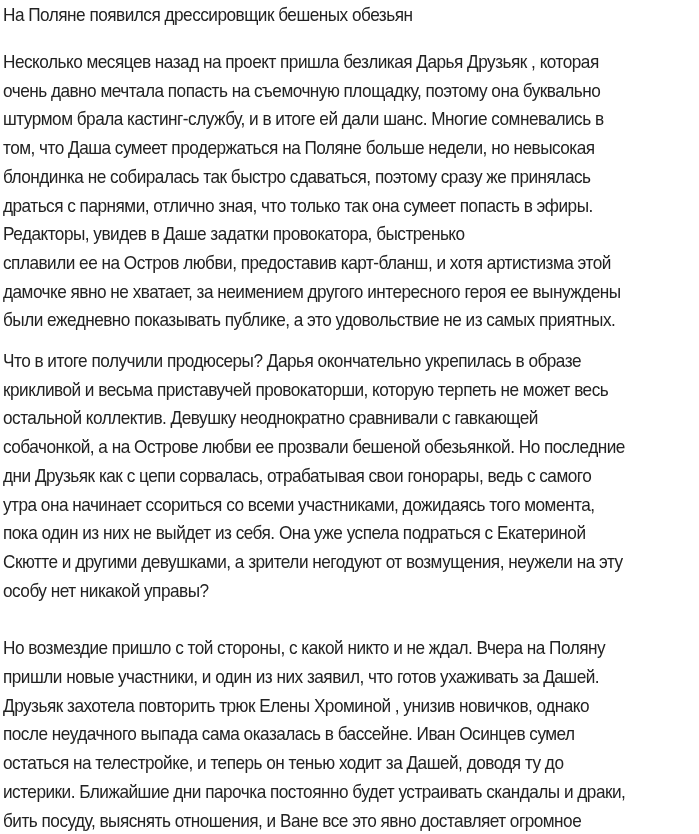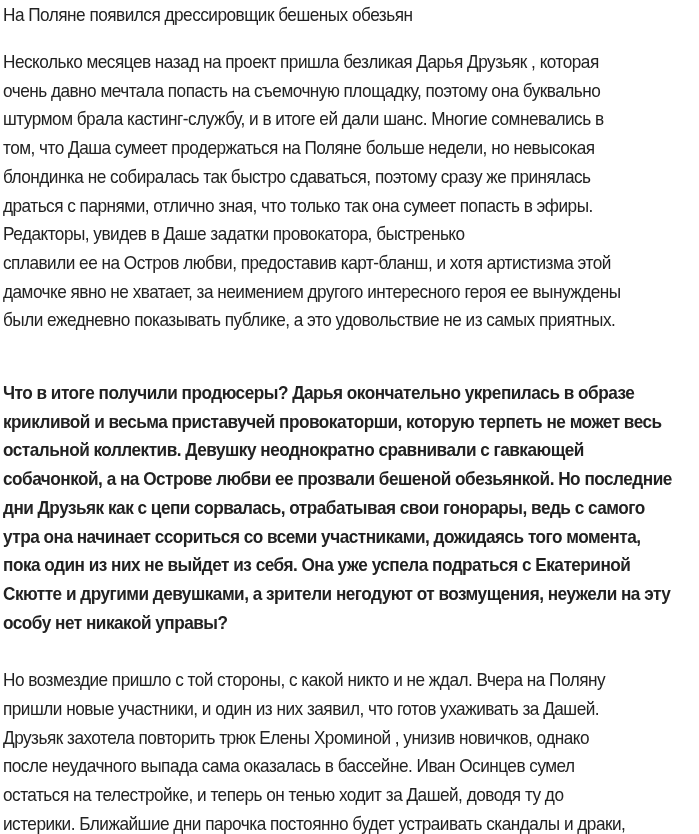--- a/index.html
+++ b/index.html
@@ -15,21 +15,21 @@
     letter-spacing: -0.55px; transform: scaleX(0.93); transform-origin: left;
     white-space: nowrap;
   }
   .para { margin: 0; }
   .line {
     display: block; white-space: nowrap;
     font-size: 18.5px; line-height: 28.7px;
     letter-spacing: -0.55px; transform: scaleX(0.93); transform-origin: left;
   }
   #p1 { margin-top: 21px; }
-  #p2 { margin-top: 44px; font-weight: bold; }
+  #p2 { margin-top: 12px; }
   #p3 { margin-top: 29px; }
 </style>
 </head>
 <body>
 
 <div class="doc">
   <h1 class="title">На Поляне появился дрессировщик бешеных обезьян</h1>
 
   <p class="para" id="p1">
     <span class="line">Несколько месяцев назад на проект пришла безликая Дарья Друзьяк , которая</span>

